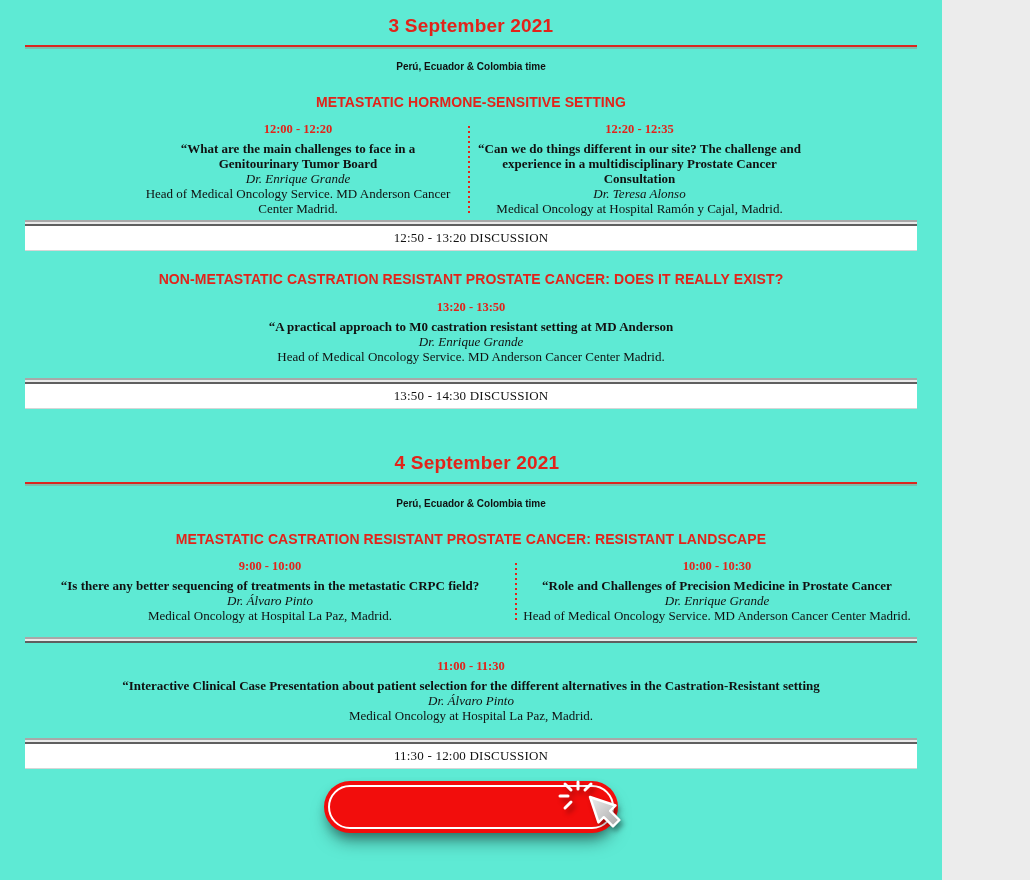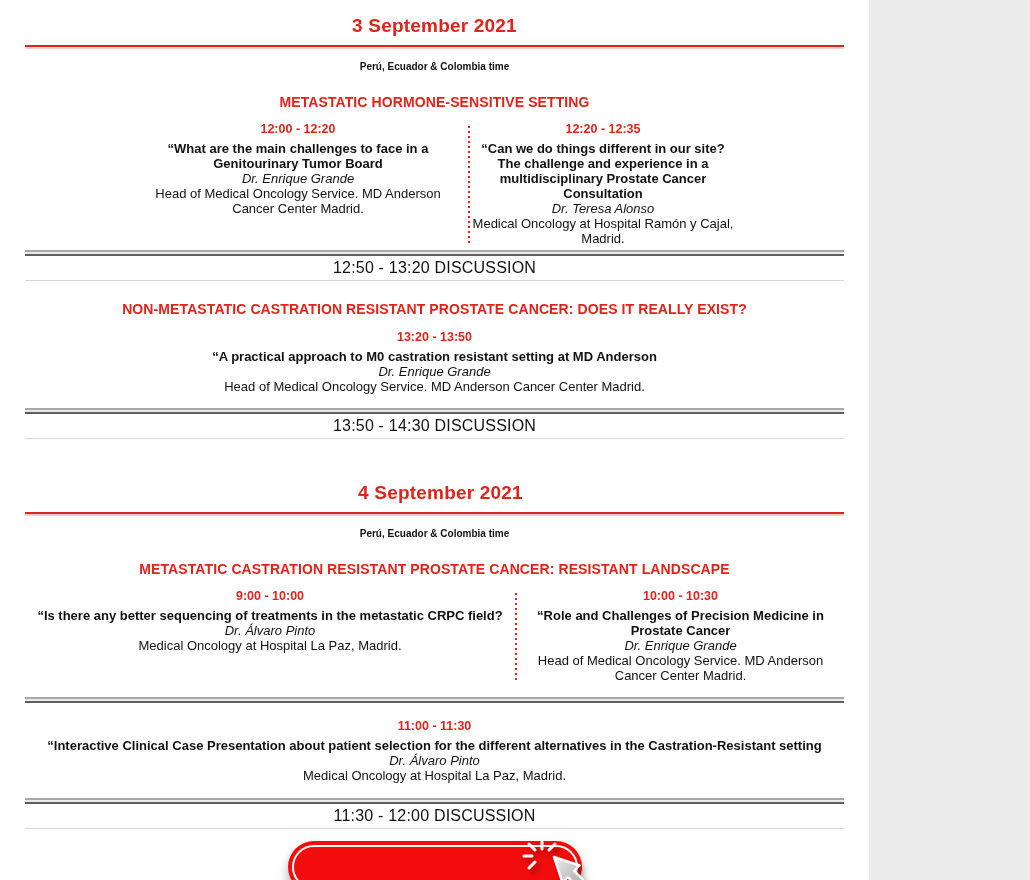--- a/index.html
+++ b/index.html
@@ -1,17 +1,17 @@
 <!DOCTYPE html>
 <html><head>
 <meta charset="utf-8">
 <style>
   html,body{margin:0;padding:0;background:#ececec;}
-  .page{width:869px;height:880px;background:#ffffff;font-family:"Liberation Sans",sans-serif;color:#111;overflow:hidden;position:relative;}
-  .inner{padding:0 25px;}
+  .page{width:942px;height:880px;background:#5eead4;font-family:"Liberation Sans",sans-serif;color:#111;overflow:hidden;position:relative;}
+  .inner{padding:0 25px;font-family:Liberation Serif, serif;}
 
   .day-title{color:#e2231a;font-size:19px;font-weight:700;text-align:center;line-height:24px;padding-top:14px;letter-spacing:.2px;}
   .day2 .day-title{padding-top:42px;padding-left:12px;}
   .rule{height:2px;background:#d9271f;margin-top:7px;box-shadow:0 2px 0 rgba(217,39,31,.22);}
   .tz{font-size:10px;font-weight:700;text-align:center;margin-top:13px;line-height:14px;}
   .sec{color:#e2231a;font-size:14px;font-weight:700;text-align:center;margin-top:21px;line-height:14px;letter-spacing:.1px;}
 
   .cols{display:flex;align-items:stretch;margin-top:14px;}
   .d1-left{width:443px;padding-left:103px;box-sizing:border-box;}
   .d1-right{flex:1;padding-right:108px;box-sizing:border-box;}
@@ -23,21 +23,21 @@
   .time{color:#e2231a;font-weight:700;font-size:12.5px;margin-bottom:5px;line-height:13px;}
   .stitle{font-weight:700;}
   .speaker{font-style:italic;}
   .mw312{max-width:312px;margin-left:auto;margin-right:auto;}
   .mw430{max-width:430px;margin-left:auto;margin-right:auto;}
   .single{margin-top:15px;}
 
   .dbar{margin-top:14px;}
   .dbar.tight{margin-top:4px;}
   .dline{height:6px;background:linear-gradient(to bottom,#a8a8a8 0 2px,#e9e9e9 2px 4px,#5f5f5f 4px 6px);}
-  .dwhite{background:#fff;height:24px;display:flex;align-items:center;justify-content:center;font-size:16px;letter-spacing:.2px;border-bottom:1px solid #d6d6d6;color:#111;}
+  .dwhite{background:#fff;height:24px;display:flex;align-items:center;justify-content:center;font-size:13px;letter-spacing:.2px;border-bottom:1px solid #d6d6d6;color:#111;}
 
   .cta-row{display:flex;justify-content:center;margin-top:12px;}
   .cta{position:relative;width:294px;height:52px;background:#f20d0c;border:none;border-radius:27px;color:#fff;
        font-family:"Liberation Sans",sans-serif;font-weight:700;font-size:25px;letter-spacing:.5px;cursor:pointer;
        box-shadow:0 12px 18px -6px rgba(0,0,0,.5),0 4px 8px rgba(0,0,0,.15);}
   .cta::before{content:"";position:absolute;inset:4px;border:2px solid #fff;border-radius:22px;pointer-events:none;}
   .cta .label{position:relative;display:block;text-align:center;padding-right:22px;}
   .cta svg{position:absolute;left:220px;top:0;width:78px;height:66px;overflow:visible;
            filter:drop-shadow(3px 4px 2.5px rgba(0,0,0,.35));pointer-events:none;}
 </style>

